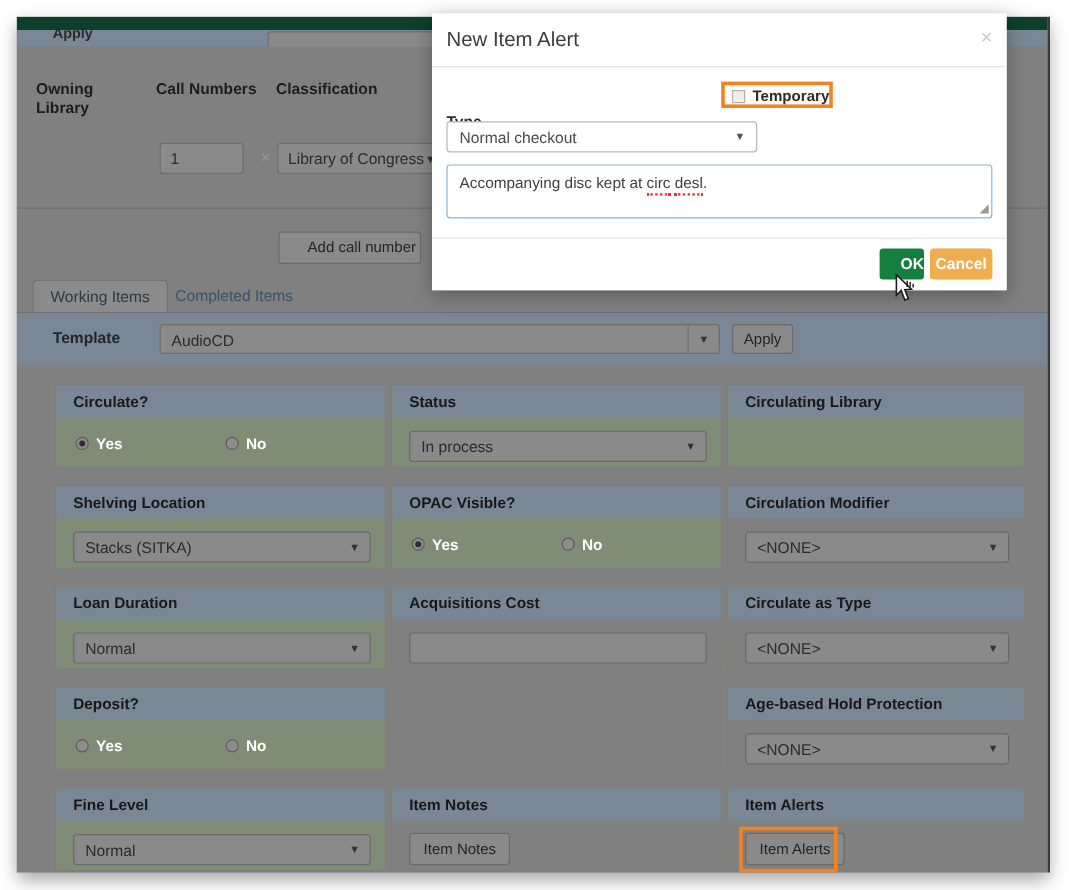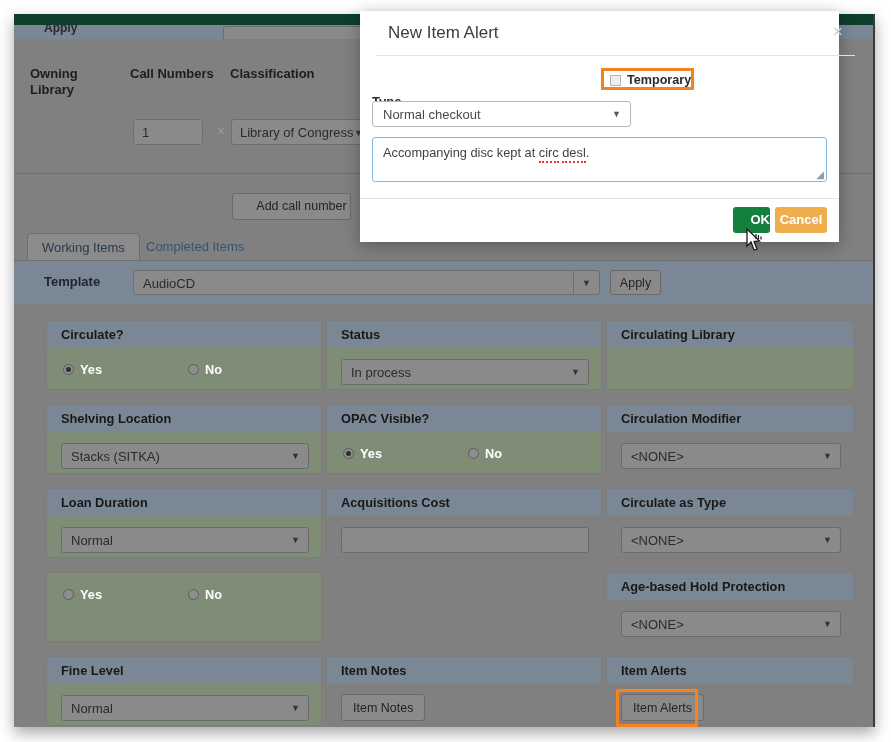--- a/index.html
+++ b/index.html
@@ -164,21 +164,21 @@
     position:absolute;border:3px solid #f58220;box-sizing:border-box;
   }
 
   
   #modal{
     position:absolute;left:360px;top:11px;width:479px;height:231px;
     background:#ffffff;
     box-shadow:0 4px 16px rgba(0,0,0,.3);
   }
   #modal-head{
-    position:absolute;left:16px;top:0;width:100%;height:45px;
+    position:absolute;left:0;top:0;width:100%;height:45px;
     border-bottom:1px solid #e3e3e3;box-sizing:border-box;
   }
   #modal-title{
     position:absolute;left:12px;top:12px;font-size:17px;color:#3d3d3d;
   }
   #modal-close{
     position:absolute;right:12px;top:11px;font-size:17px;color:#c9c9c9;
   }
   #modal-body{position:absolute;left:0;top:45px;width:100%;height:142px;}
   #type-label{position:absolute;left:12px;top:38px;font-size:13px;font-weight:bold;color:#2b2b2b;}
@@ -352,20 +352,21 @@
       <div class="phead">Circulate as Type</div>
       <div class="pbody">
         <div class="pfield" style="width:220px;">
           <span>&lt;NONE&gt;</span>
           <span class="caret">▼</span>
         </div>
       </div>
     </div>
 
     <div class="panel" style="left:32px;top:268px;width:276px;height:70px;">
+      <div class="phead">Deposit?</div>
       <div class="pbody">
         <div class="radiopair">
           <div class="rad r1"><span class="dot"></span><span>Yes</span></div>
           <div class="rad r2"><span class="dot"></span><span>No</span></div>
         </div>
       </div>
     </div>
 
 
     <div class="panel plain" style="left:592px;top:268px;width:248px;height:70px;">

